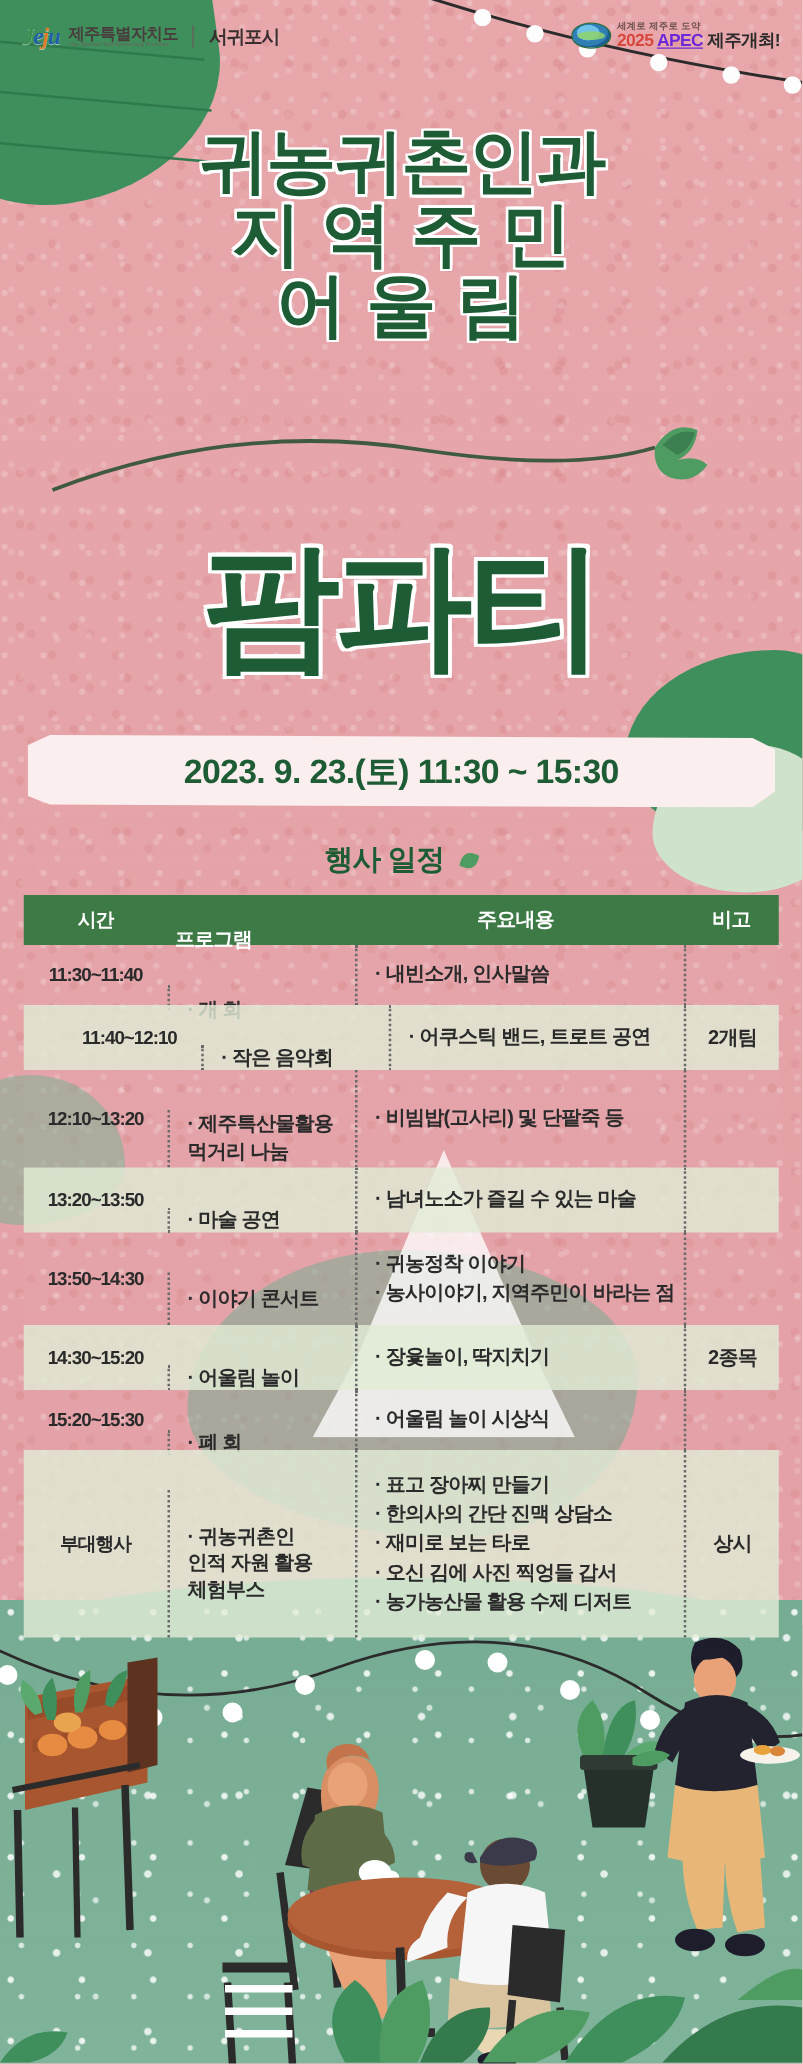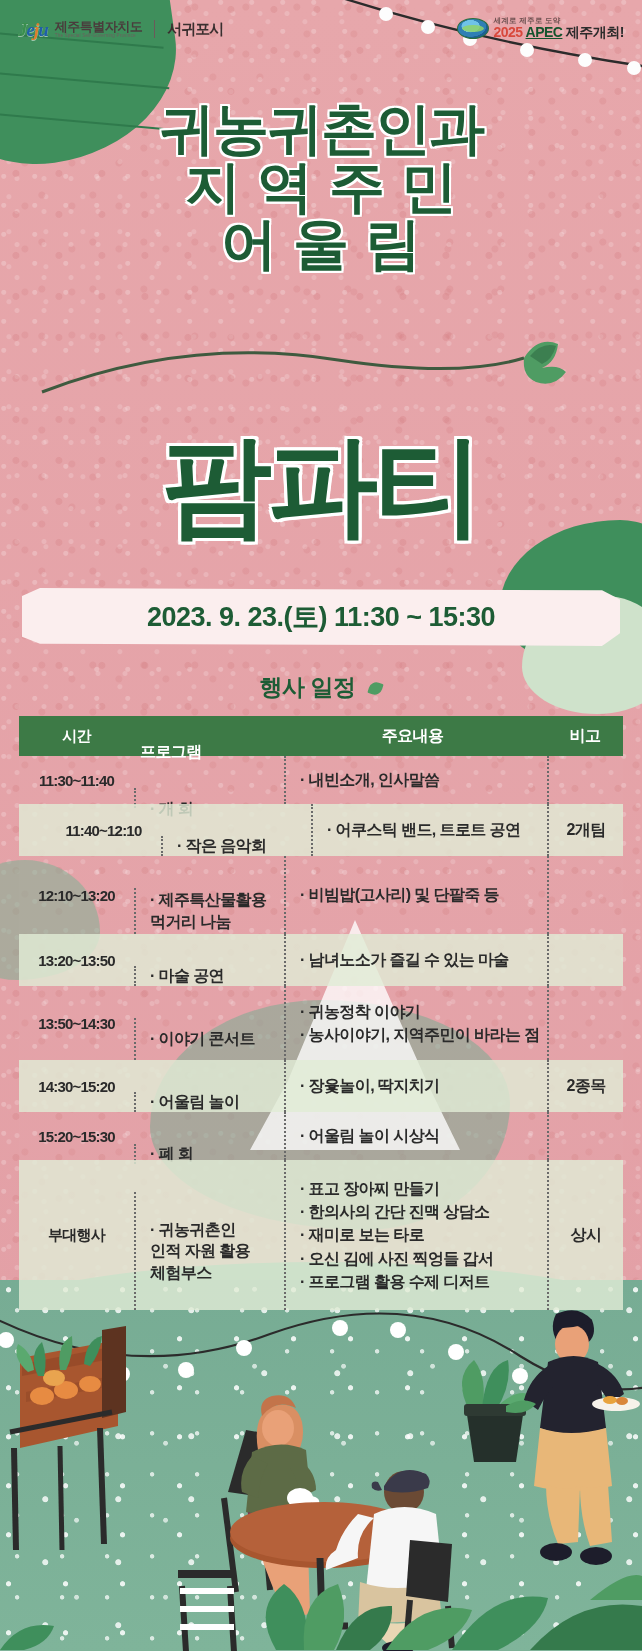--- a/index.html
+++ b/index.html
@@ -109,21 +109,21 @@
     background:radial-gradient(ellipse at 42% 38%,#6fc3e8 0 36%,#2f7fb5 38% 62%,#1d5f92 64% 100%);
     border:1.5px solid #2a6f3f;position:relative;
   }
   .apec-badge::after{
     content:"";position:absolute;left:4px;top:6px;width:22px;height:7px;
     background:#8fd46a;border-radius:50%;opacity:.85;
   }
   .apec-text .l1{font-size:7.5px;color:#6d5050;letter-spacing:.3px;line-height:1.1;font-weight:bold;}
   .apec-text .l2{font-size:14px;font-weight:bold;letter-spacing:-.5px;line-height:1.1;}
   .apec-text .l2 .y{color:#d8483c;}
-  .apec-text .l2 .a{color:#14532d;text-decoration:underline;}
+  .apec-text .l2 .a{color:#6d28d9;text-decoration:underline;}
   .apec-text .l2 .k{color:#2b2b2b;}
 
   
   .headline{
     position:absolute;left:0;top:100px;width:642px;text-align:center;z-index:5;
   }
   .headline .ln{
     font-size:56px;font-weight:bold;color:#1d5c35;line-height:1.03;
     letter-spacing:-2px;
     text-shadow:
@@ -378,21 +378,21 @@
         <span class="multi" style="white-space:pre-line">· 귀농귀촌인
   인적 자원 활용
   체험부스</span>
       </div>
       <div class="c c-desc">
         <span class="bullets">
           <span>· 표고 장아찌 만들기</span>
           <span>· 한의사의 간단 진맥 상담소</span>
           <span>· 재미로 보는 타로</span>
           <span>· 오신 김에 사진 찍엉들 갑서</span>
-          <span>· 프로그램 활용 수제 디저트</span>
+          <span>· 농가농산물 활용 수제 디저트</span>
         </span>
       </div>
       <div class="c c-note">상시</div>
     </div>
   </div>
 
   <svg class="illus" viewBox="0 0 642 351">
 
     <g>
       <path d="M-10 16 Q130 86 270 34 Q410 -16 520 56 Q590 100 652 86" stroke="#2b2b2b" stroke-width="2.2" fill="none"></path>

